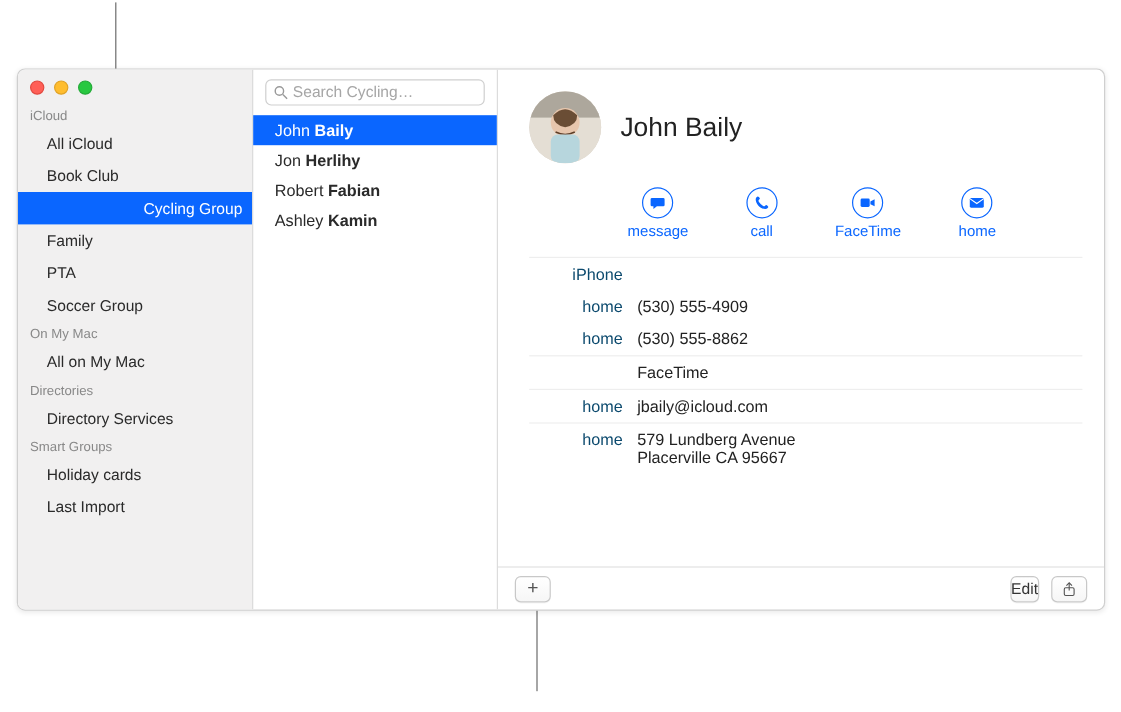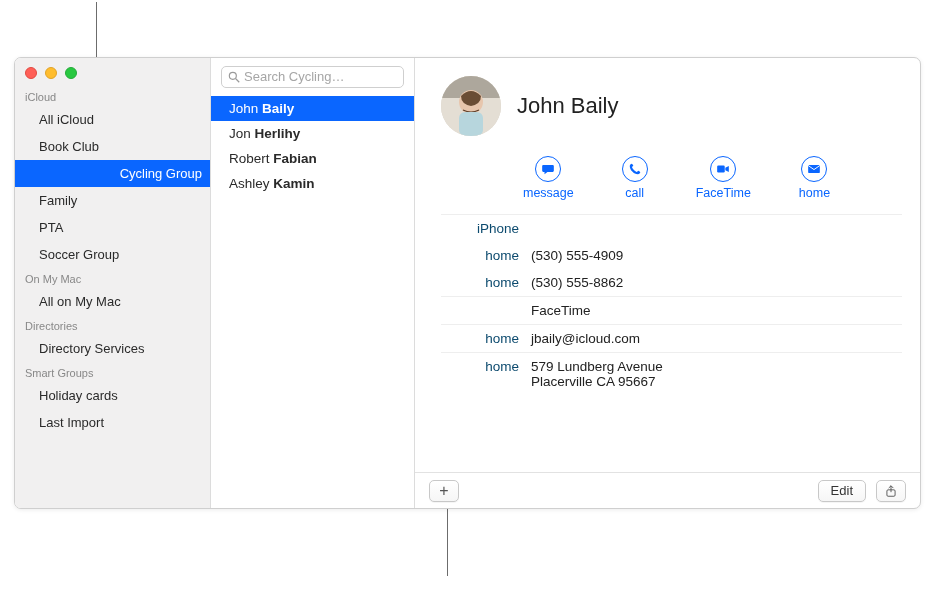--- a/index.html
+++ b/index.html
@@ -212,21 +212,21 @@
   .btn {
     border: 1px solid #c8c8c8;
     border-radius: 5px;
     background: linear-gradient(#fff,#f6f6f6);
     height: 22px;
     display: inline-flex;
     align-items: center;
     justify-content: center;
     font-size: 13px;
     color: #333;
-    padding: 0 12px;
+    padding: 0 0;
     cursor: default;
     box-shadow: 0 1px 0 rgba(0,0,0,0.04);
   }
   .add-btn {
     width: 30px;
     padding: 0;
     font-size: 16px;
     color: #555;
   }
   .spacer { flex:1; }

